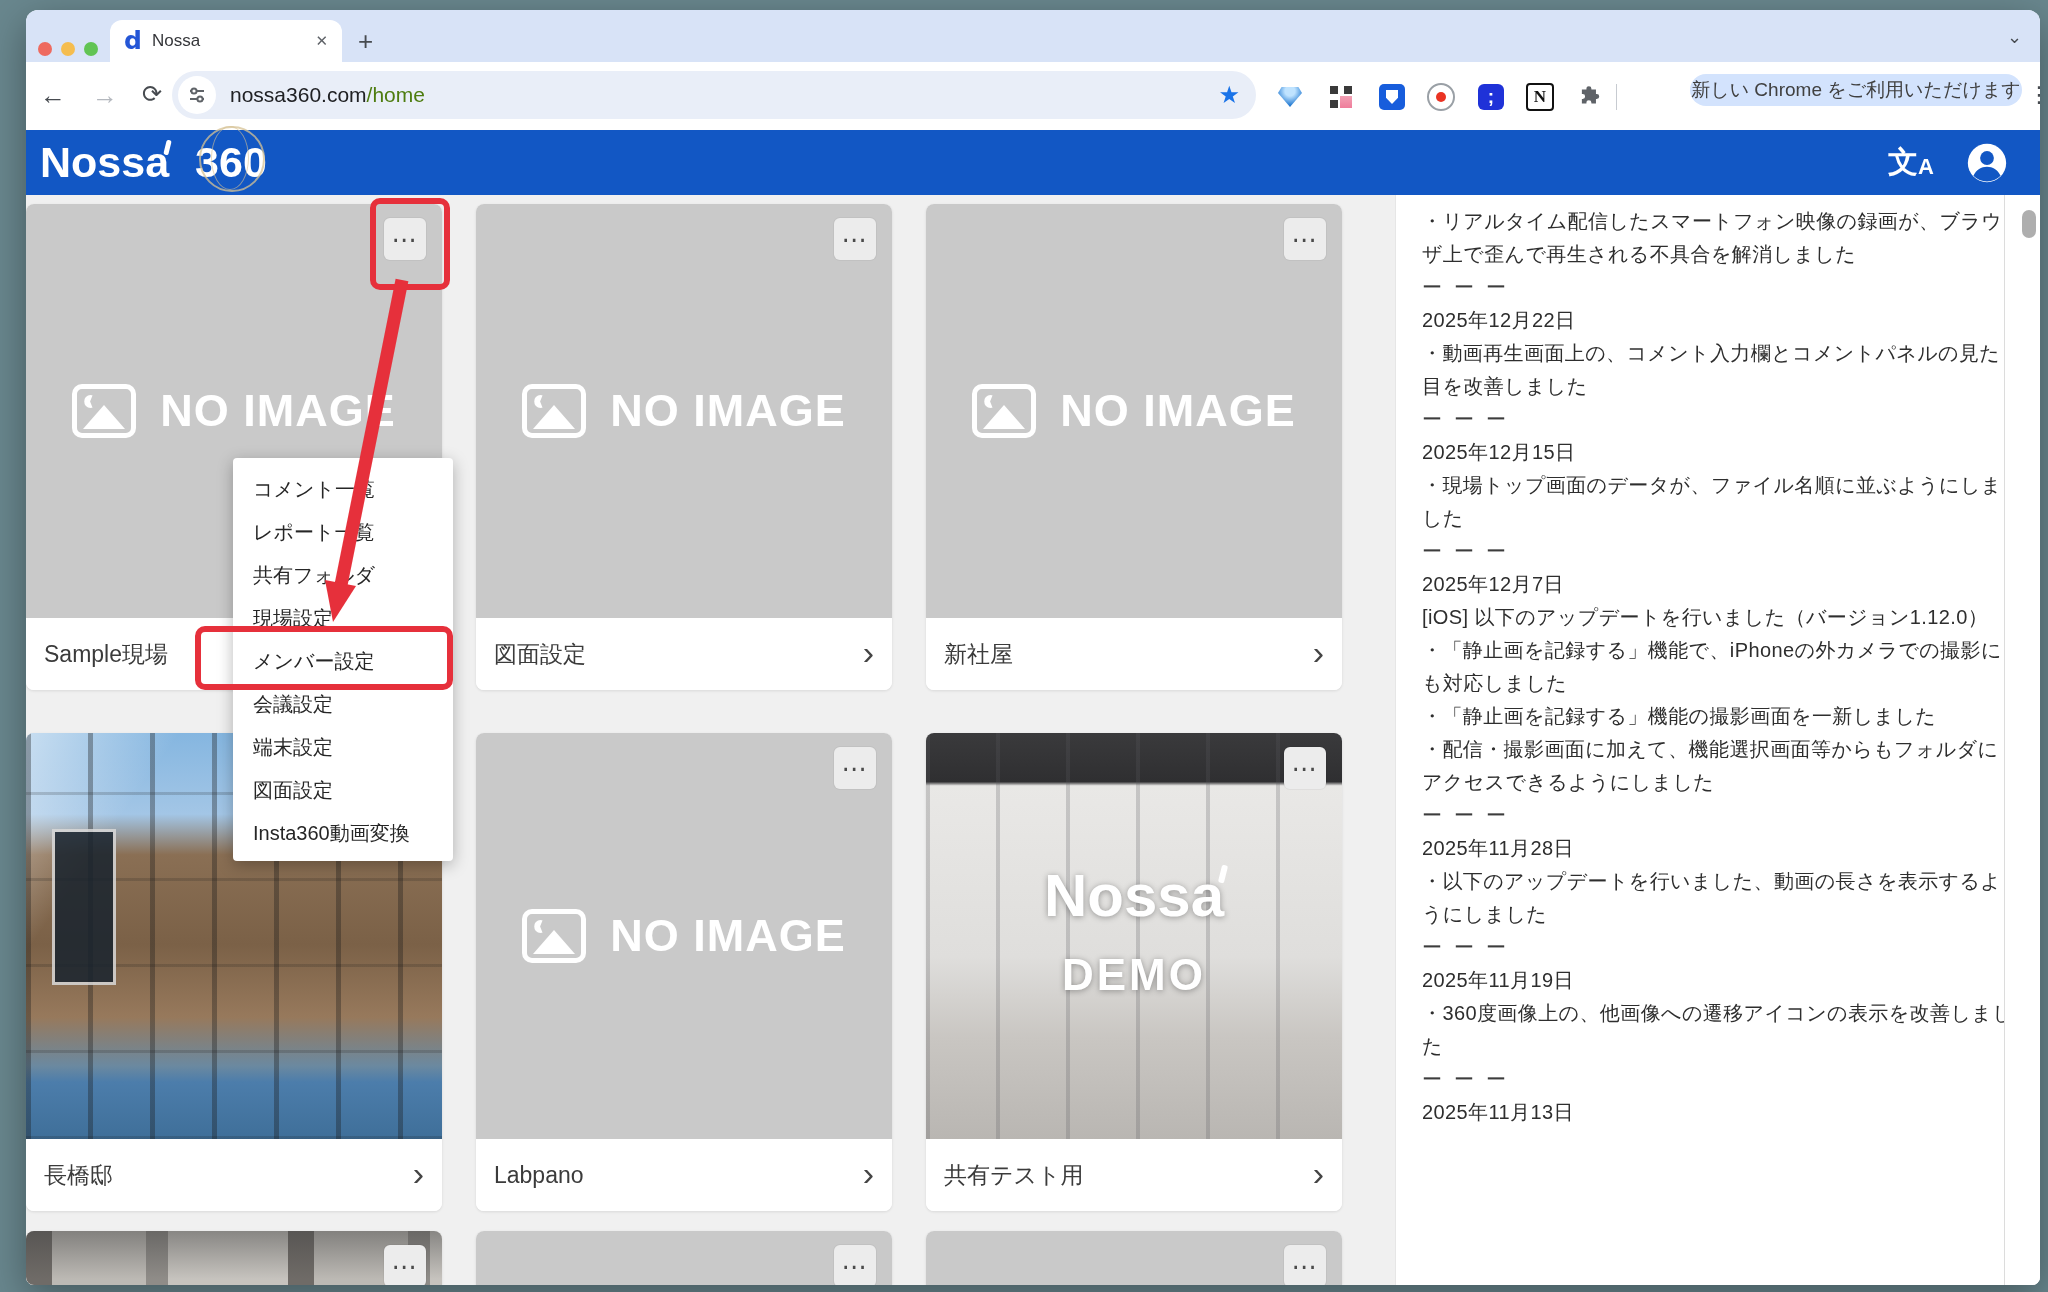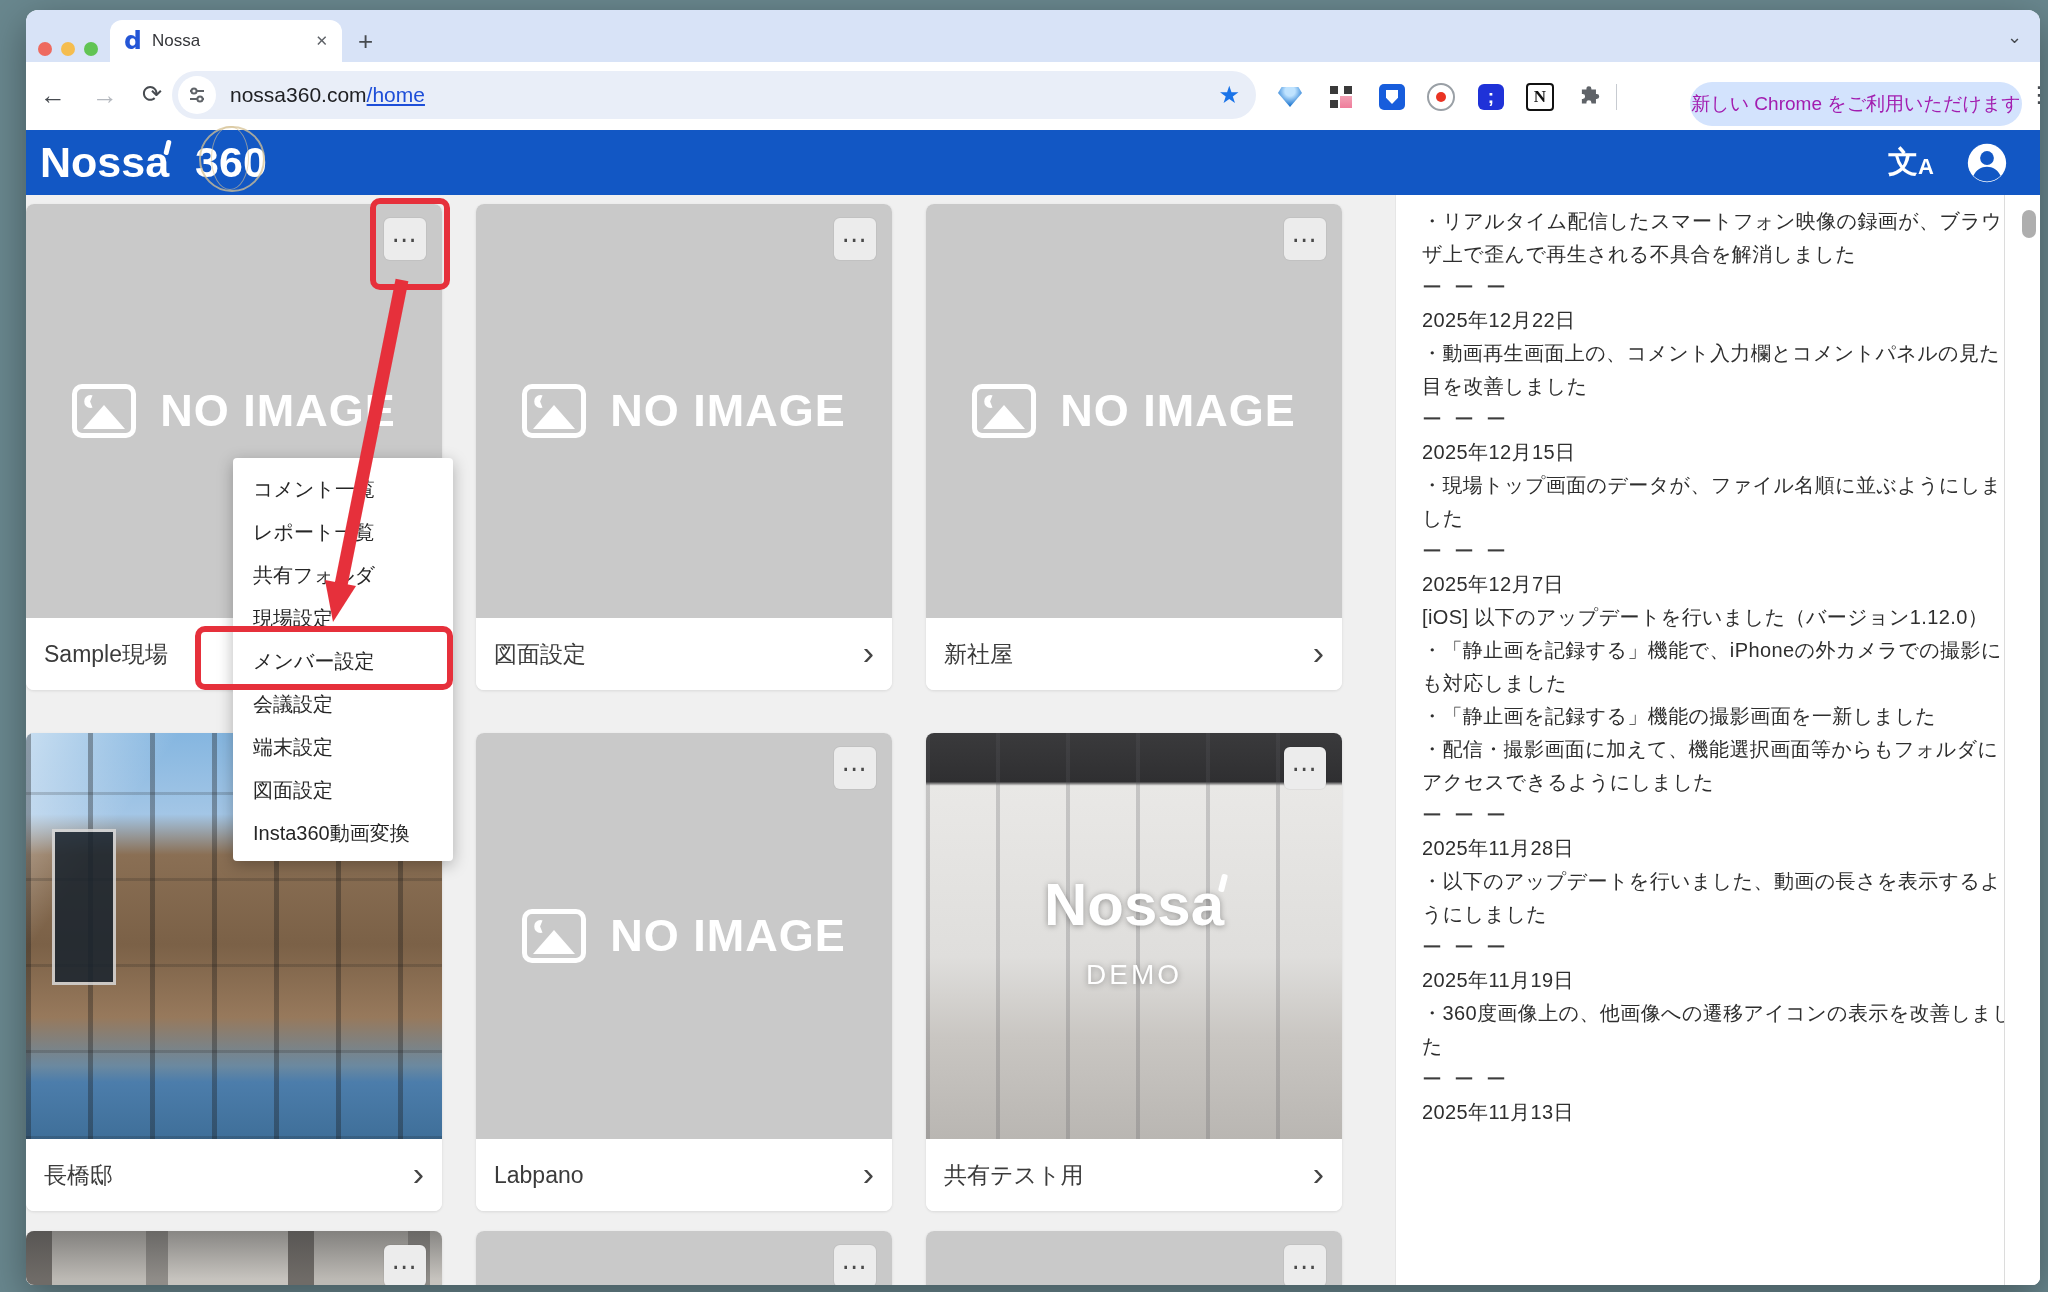--- a/index.html
+++ b/index.html
@@ -40,21 +40,21 @@
   .ic-reload{left:116px;font-size:24px;}
   .urlbar{
     position:absolute;left:146px;top:9px;width:1084px;height:48px;border-radius:24px;
     background:#e9eef8;display:flex;align-items:center;box-sizing:border-box;padding:0 16px 0 6px;
   }
   .tune{
     width:38px;height:38px;border-radius:50%;background:#fff;display:flex;align-items:center;justify-content:center;margin-right:14px;flex:none;
   }
   .tune svg{display:block;}
   .url-text{font-size:21px;color:#202124;flex:1;white-space:nowrap;}
-  .url-path{color:#1d4ed8;text-decoration:underline;}
+  .url-path{color:#4d7c0f;}
   .star{font-size:24px;color:#1a73e8;flex:none;}
   .ext{position:absolute;top:20px;width:30px;height:30px;display:flex;align-items:center;justify-content:center;}
   .ext-gem{left:1249px;}
   .gem{width:24px;height:20px;background:radial-gradient(circle at 50% 20%,#bfe3ff 0 25%,#2a7fd4 70%,#0b4f9e 100%);clip-path:polygon(15% 0,85% 0,100% 30%,50% 100%,0 30%);}
   .ext-qr{left:1300px;}
   .qr{width:22px;height:22px;background:
       linear-gradient(#3a3a3a,#3a3a3a) 0 0/8px 8px no-repeat,
       linear-gradient(#3a3a3a,#3a3a3a) 14px 0/8px 8px no-repeat,
       linear-gradient(#3a3a3a,#3a3a3a) 0 14px/8px 8px no-repeat,
       linear-gradient(#f2a0b4,#ef7d9b) 10px 10px/12px 12px no-repeat;}
@@ -68,22 +68,22 @@
   .semi{width:26px;height:26px;border-radius:6px;background:#1f32d8;color:#fff;font-weight:bold;font-size:19px;display:flex;align-items:center;justify-content:center;}
   .ext-notion{left:1499px;}
   .notion{width:24px;height:24px;border-radius:4px;background:#fff;border:2px solid #111;color:#111;font-family:"Liberation Serif","DejaVu Serif",serif;font-weight:bold;font-size:17px;display:flex;align-items:center;justify-content:center;}
   .ext-puzzle{left:1549px;}
   .tb-divider{position:absolute;left:1590px;top:22px;width:1px;height:26px;background:#c7cbd1;}
   .profile-badge{
     position:absolute;left:1611px;top:74px;width:35px;height:35px;border-radius:50%;
     background:#c21a5b;color:#fff;font-size:12px;display:flex;align-items:center;justify-content:center;letter-spacing:0;
   }
   .update-pill{
-    position:absolute;left:1664px;top:20px;width:332px;height:44px;border-radius:22px;background:#d3e3fd;
-    display:flex;align-items:center;justify-content:center;font-size:19px;color:#a21caf;
+    position:absolute;left:1664px;top:12px;width:332px;height:32px;border-radius:22px;background:#d3e3fd;
+    display:flex;align-items:center;justify-content:center;font-size:19px;color:#404040;
   }
   .kebab{position:absolute;left:2002px;top:20px;font-size:22px;color:#474b50;}
   
   .navbar{
     position:absolute;left:0;top:120px;right:0;height:65px;background:#1257c4;
     display:flex;align-items:center;color:#fff;
   }
   .logo{display:flex;align-items:baseline;margin-left:14px;font-weight:bold;}
   .logo-nossa{font-size:43px;letter-spacing:0;position:relative;}
   .logo-nossa::after{content:"";position:absolute;right:-1px;top:2px;width:5px;height:15px;background:#fff;transform:rotate(14deg);border-radius:2px;}
@@ -129,21 +129,21 @@
     content:"";position:absolute;left:26px;top:96px;width:58px;height:150px;background:#18232e;border:3px solid #d8d8d8;opacity:.85;
   }
   .card-img[data-img="demo"]{
     background:
       repeating-linear-gradient(90deg, rgba(90,90,95,.25) 0 4px, rgba(0,0,0,0) 4px 70px),
       linear-gradient(180deg,#3a3a3c 0%,#2f2f31 12%,#e9e8e6 13%,#dfdedc 55%,#c9c6c2 75%,#b9b6b2 100%);
   }
   .demo-overlay{position:absolute;inset:0;display:flex;flex-direction:column;align-items:center;justify-content:center;gap:20px;transform:translateY(-6px);}
   .demo-logo{color:#fff;font-size:60px;font-weight:bold;position:relative;text-shadow:0 1px 6px rgba(0,0,0,.35);}
   .demo-logo::after{content:"";position:absolute;right:-2px;top:4px;width:6px;height:18px;background:#fff;transform:rotate(14deg);border-radius:2px;}
-  .demo-caption{color:#fff;font-size:28px;font-weight:normal;letter-spacing:3px;text-shadow:0 1px 6px rgba(0,0,0,.35);}
+  .demo-caption{color:#fff;font-size:44px;font-weight:bold;letter-spacing:3px;text-shadow:0 1px 6px rgba(0,0,0,.35);}
   .card-img[data-img="photo-office"]{
     background:
       linear-gradient(180deg, rgba(60,60,60,.45) 0%, rgba(0,0,0,0) 40%),
       repeating-linear-gradient(90deg,#6f6b67 0 26px,#bcb9b4 26px 120px,#8f8c88 120px 142px,#c6c3be 142px 262px);
   }
   .card-img[data-img="plain"]{background:#c9c9c9;}
   
   .ctx-menu{
     position:absolute;left:207px;top:263px;width:220px;box-sizing:border-box;background:#fff;border-radius:4px;
     box-shadow:0 4px 16px rgba(0,0,0,.28);padding:10px 0 6px 0;z-index:20;

